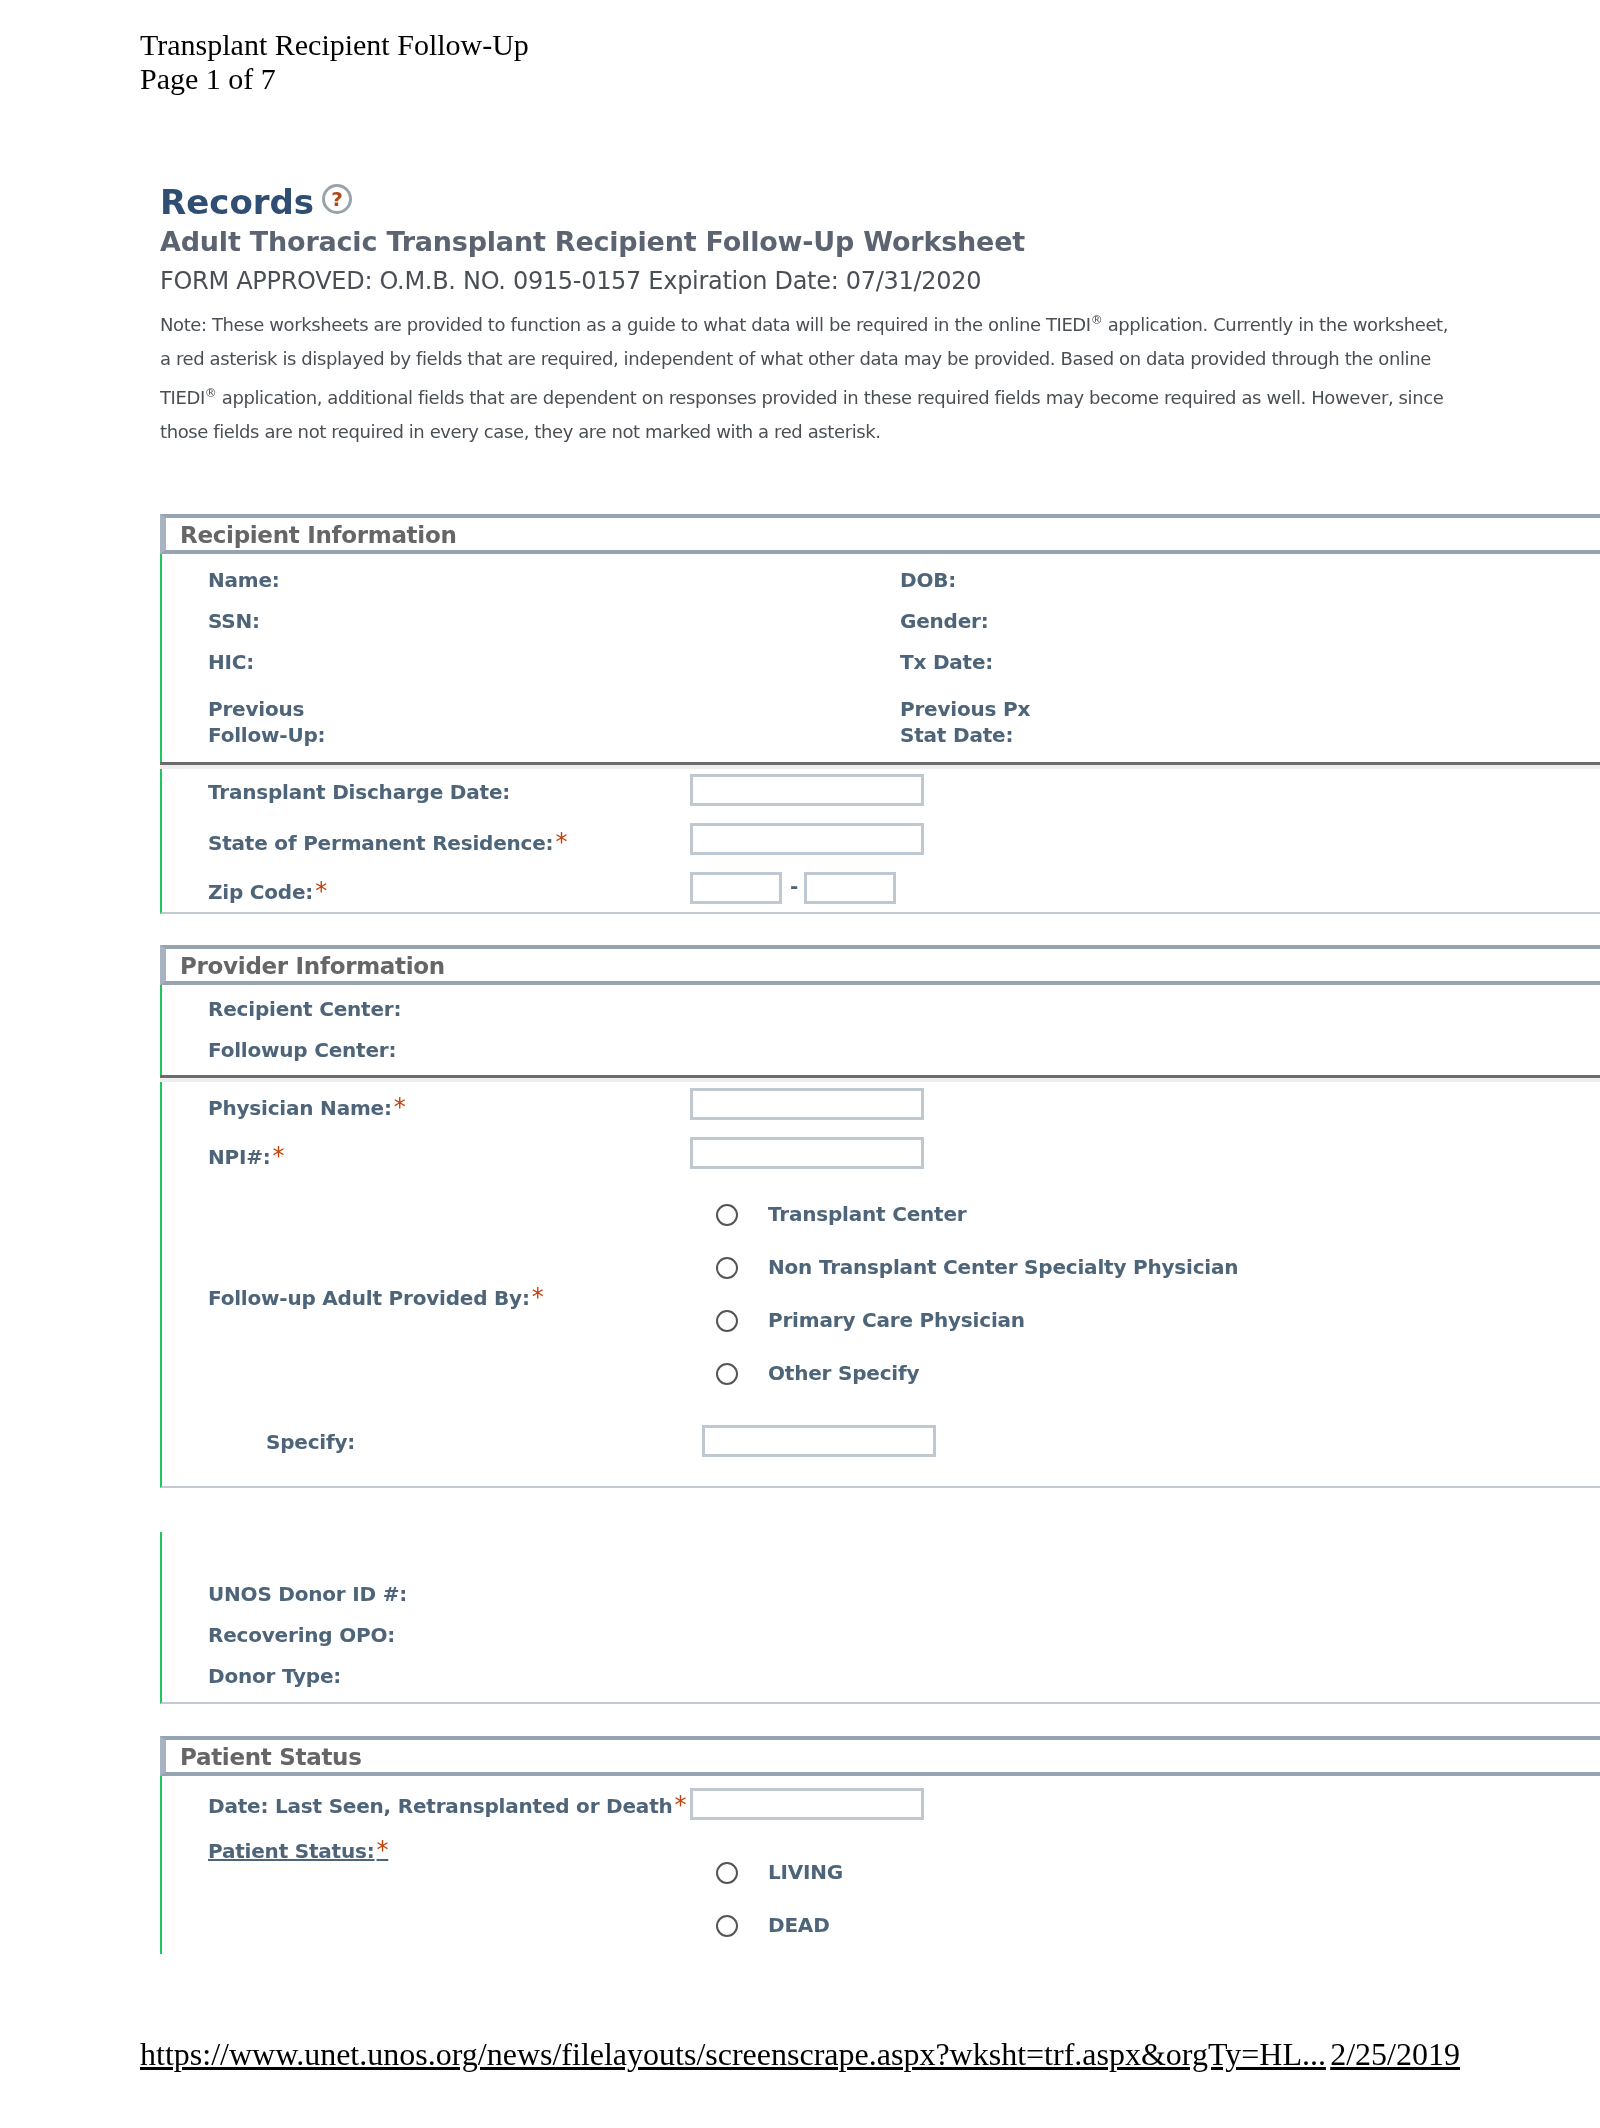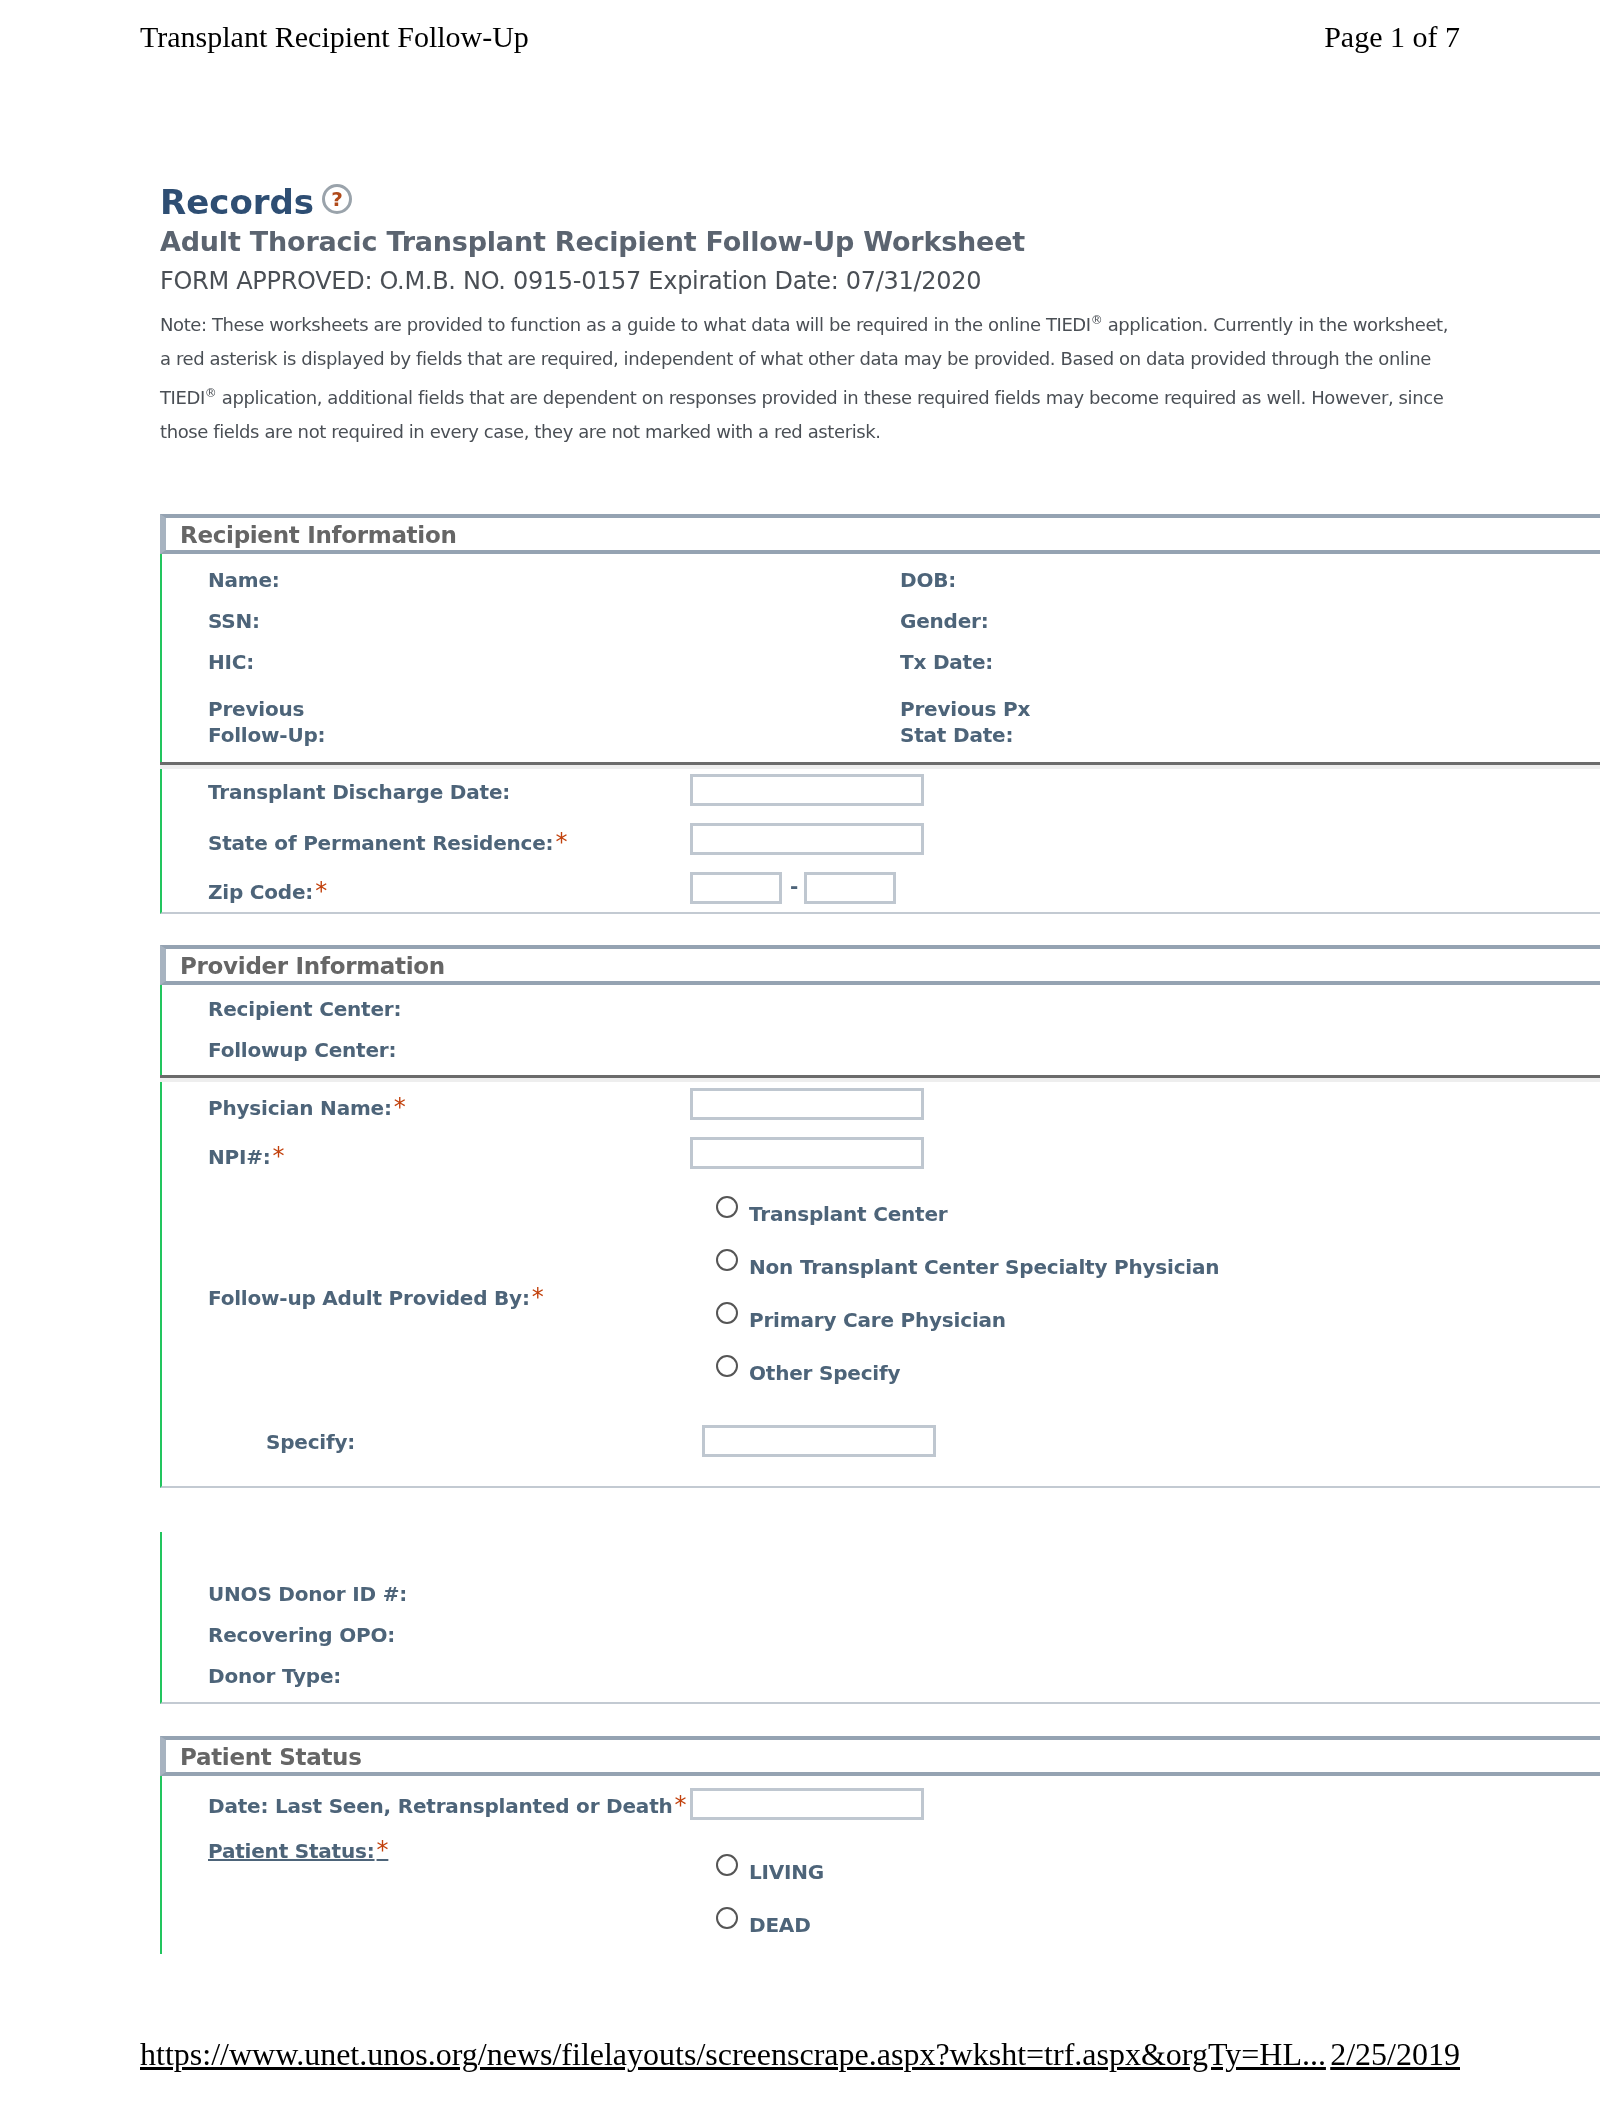--- a/index.html
+++ b/index.html
@@ -1,36 +1,36 @@
 <!DOCTYPE html>
 <html><head>
 <meta charset="utf-8">
 <style>
   html, body { margin:0; padding:0; background:#ffffff; }
   body { width:1600px; height:2128px; position:relative; overflow:hidden; font-family:"DejaVu Sans", sans-serif; }
   .print-header, .print-footer { position:absolute; left:140px; right:140px; font-family:"Liberation Serif", serif; color:#000; font-size:30px; display:flex; justify-content:space-between; }
-  .print-header { top:20px; }
+  .print-header { top:28px;flex-direction:column; }
   .print-footer { top:2036px; font-size:32px;text-decoration:underline; }
   .content { position:absolute; left:160px; top:180px; width:1280px; }
   .records-title { font-family:"DejaVu Sans", sans-serif; font-weight:bold; font-size:34px; color:#2e4e73; display:flex; align-items:center; gap:8px; height:44px; }
   .help-icon { display:inline-flex; width:30px; height:30px; border:3px solid #9aa3ab; border-radius:50%; align-items:center; justify-content:center; color:#b04a1a; font-size:20px; font-weight:bold; box-sizing:border-box; margin-top:-6px; }
   .worksheet-title { font-weight:bold; font-size:27px; color:#5b6470; margin-top:2px; letter-spacing:-0.2px; }
   .form-approved { font-size:24px; color:#4a4f55; margin-top:10px; letter-spacing:-0.3px; }
   .note { font-size:18px; color:#4a4f55; line-height:34px; margin-top:8px; letter-spacing:-0.4px; width:1290px; }
   .note sup { font-size:12px; }
   .section { position:absolute; left:160px; width:1480px; border-left:2px solid #22c55e; border-right:2px solid #c3cad2; border-bottom:2px solid #c3cad2; box-sizing:border-box; }
   .section-header { position:relative; height:40px; border:4px solid #95a3b2; border-left:6px solid #a7b3c0; border-right:6px solid #a7b3c0; margin:0 -2px; box-sizing:border-box; background:#fff; }
   .section-header span { position:absolute; left:14px; top:4px; font-size:23px; font-weight:bold; color:#666; letter-spacing:-0.3px; }
   .lbl { position:absolute; font-weight:bold; font-size:20px; color:#4d6479; letter-spacing:-0.2px;margin-left:28px; }
   .req { color:#c2410c; font-size:24px; font-weight:normal; margin-left:2px; }
   .divider { position:absolute; left:-2px; right:-4px; height:3px; background:#6b6b6b; }
   .divider::after { content:""; position:absolute; left:0; right:0; top:3px; height:4px; background:#eeeeee; }
   .field { position:absolute; height:32px; border:3px solid #bfc7d0; box-sizing:border-box; background:#fff; }
   .dash { position:absolute; font-size:20px; color:#4d6479; font-weight:bold; }
-  .radio { position:absolute; display:flex; align-items:flex-start; gap:11px; }
+  .radio { position:absolute; display:flex; align-items:flex-end; gap:30px; }
   .radio .circle { width:22px; height:22px; border:2px solid #555; border-radius:50%; box-sizing:border-box; background:#fff; margin-top:-6px; }
   .radio .rlabel { font-weight:bold; font-size:20px; color:#4d6479; letter-spacing:-0.2px; }
 </style>
 </head>
 <body>
 
 <div class="print-header">
   <span>Transplant Recipient Follow-Up</span>
   <span>Page 1 of 7</span>
 </div>

